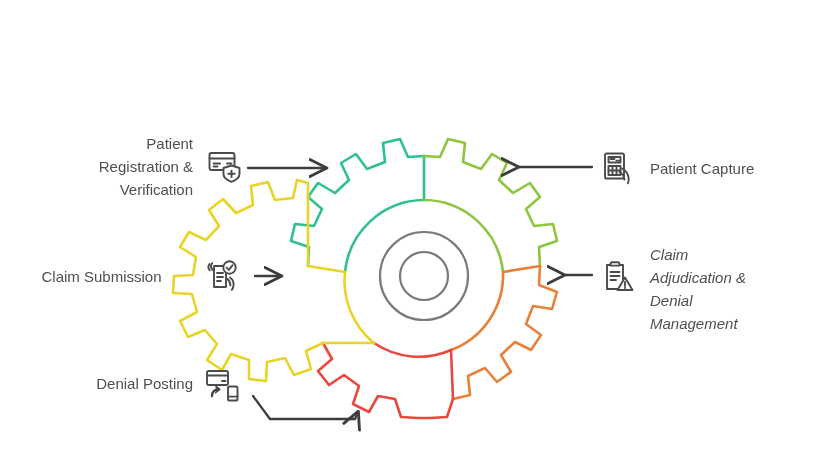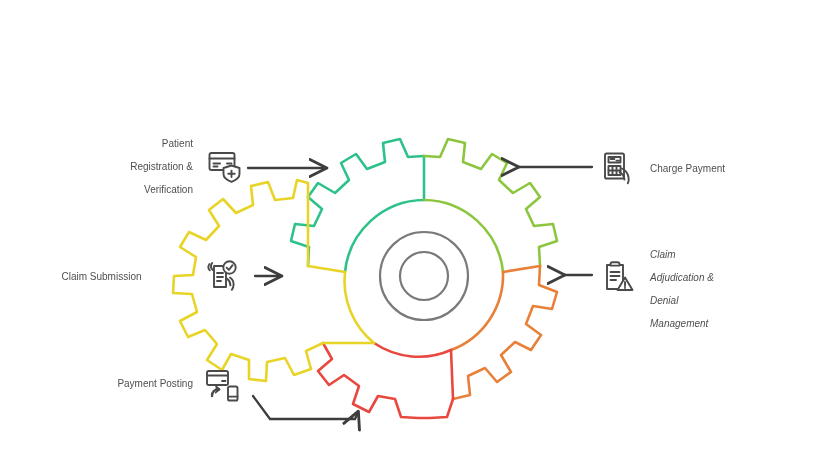--- a/index.html
+++ b/index.html
@@ -16,21 +16,21 @@
     color: #4a4a4a;
   }
   #canvas {
     position: absolute;
     inset: 0;
     width: 818px;
     height: 476px;
   }
   .node-label {
     position: absolute;
-    font-size: 10px;
+    font-size: 15px;
     line-height: 23px;
     color: #4f4f4f;
     white-space: pre-line;
   }
   .label-right-align { text-align: right; }
   .label-left-align  { text-align: left; }
 
   
   #label-patient-registration {
     left: 28px; top: 132px; width: 165px;
@@ -225,23 +225,23 @@
     <line x1="592" y1="275" x2="564" y2="275" marker-end="url(#ah-left)"></line>
   </g>
 </svg>
 
 <div class="node-label label-right-align" id="label-patient-registration">Patient
 Registration &amp;
 Verification</div>
 
 <div class="node-label label-right-align" id="label-claim-submission">Claim Submission</div>
 
-<div class="node-label label-right-align" id="label-payment-posting">Payment Posting</div>
-
-<div class="node-label label-left-align" id="label-charge-capture">Charge Payment</div>
+<div class="node-label label-right-align" id="label-payment-posting">Denial Posting</div>
+
+<div class="node-label label-left-align" id="label-charge-capture">Patient Capture</div>
 
 <div class="node-label label-left-align" id="label-claim-adjudication">Claim
 Adjudication &amp;
 Denial
 Management</div>
 
 <div class="icon-box" id="icon-patient-registration">
   <svg viewBox="0 0 40 40" fill="none" stroke="#4a4a4a" stroke-width="1.9" stroke-linecap="round" stroke-linejoin="round">
     <rect x="4.5" y="8" width="25" height="17" rx="2"></rect>
     <line x1="4.5" y1="13.5" x2="29.5" y2="13.5"></line>

